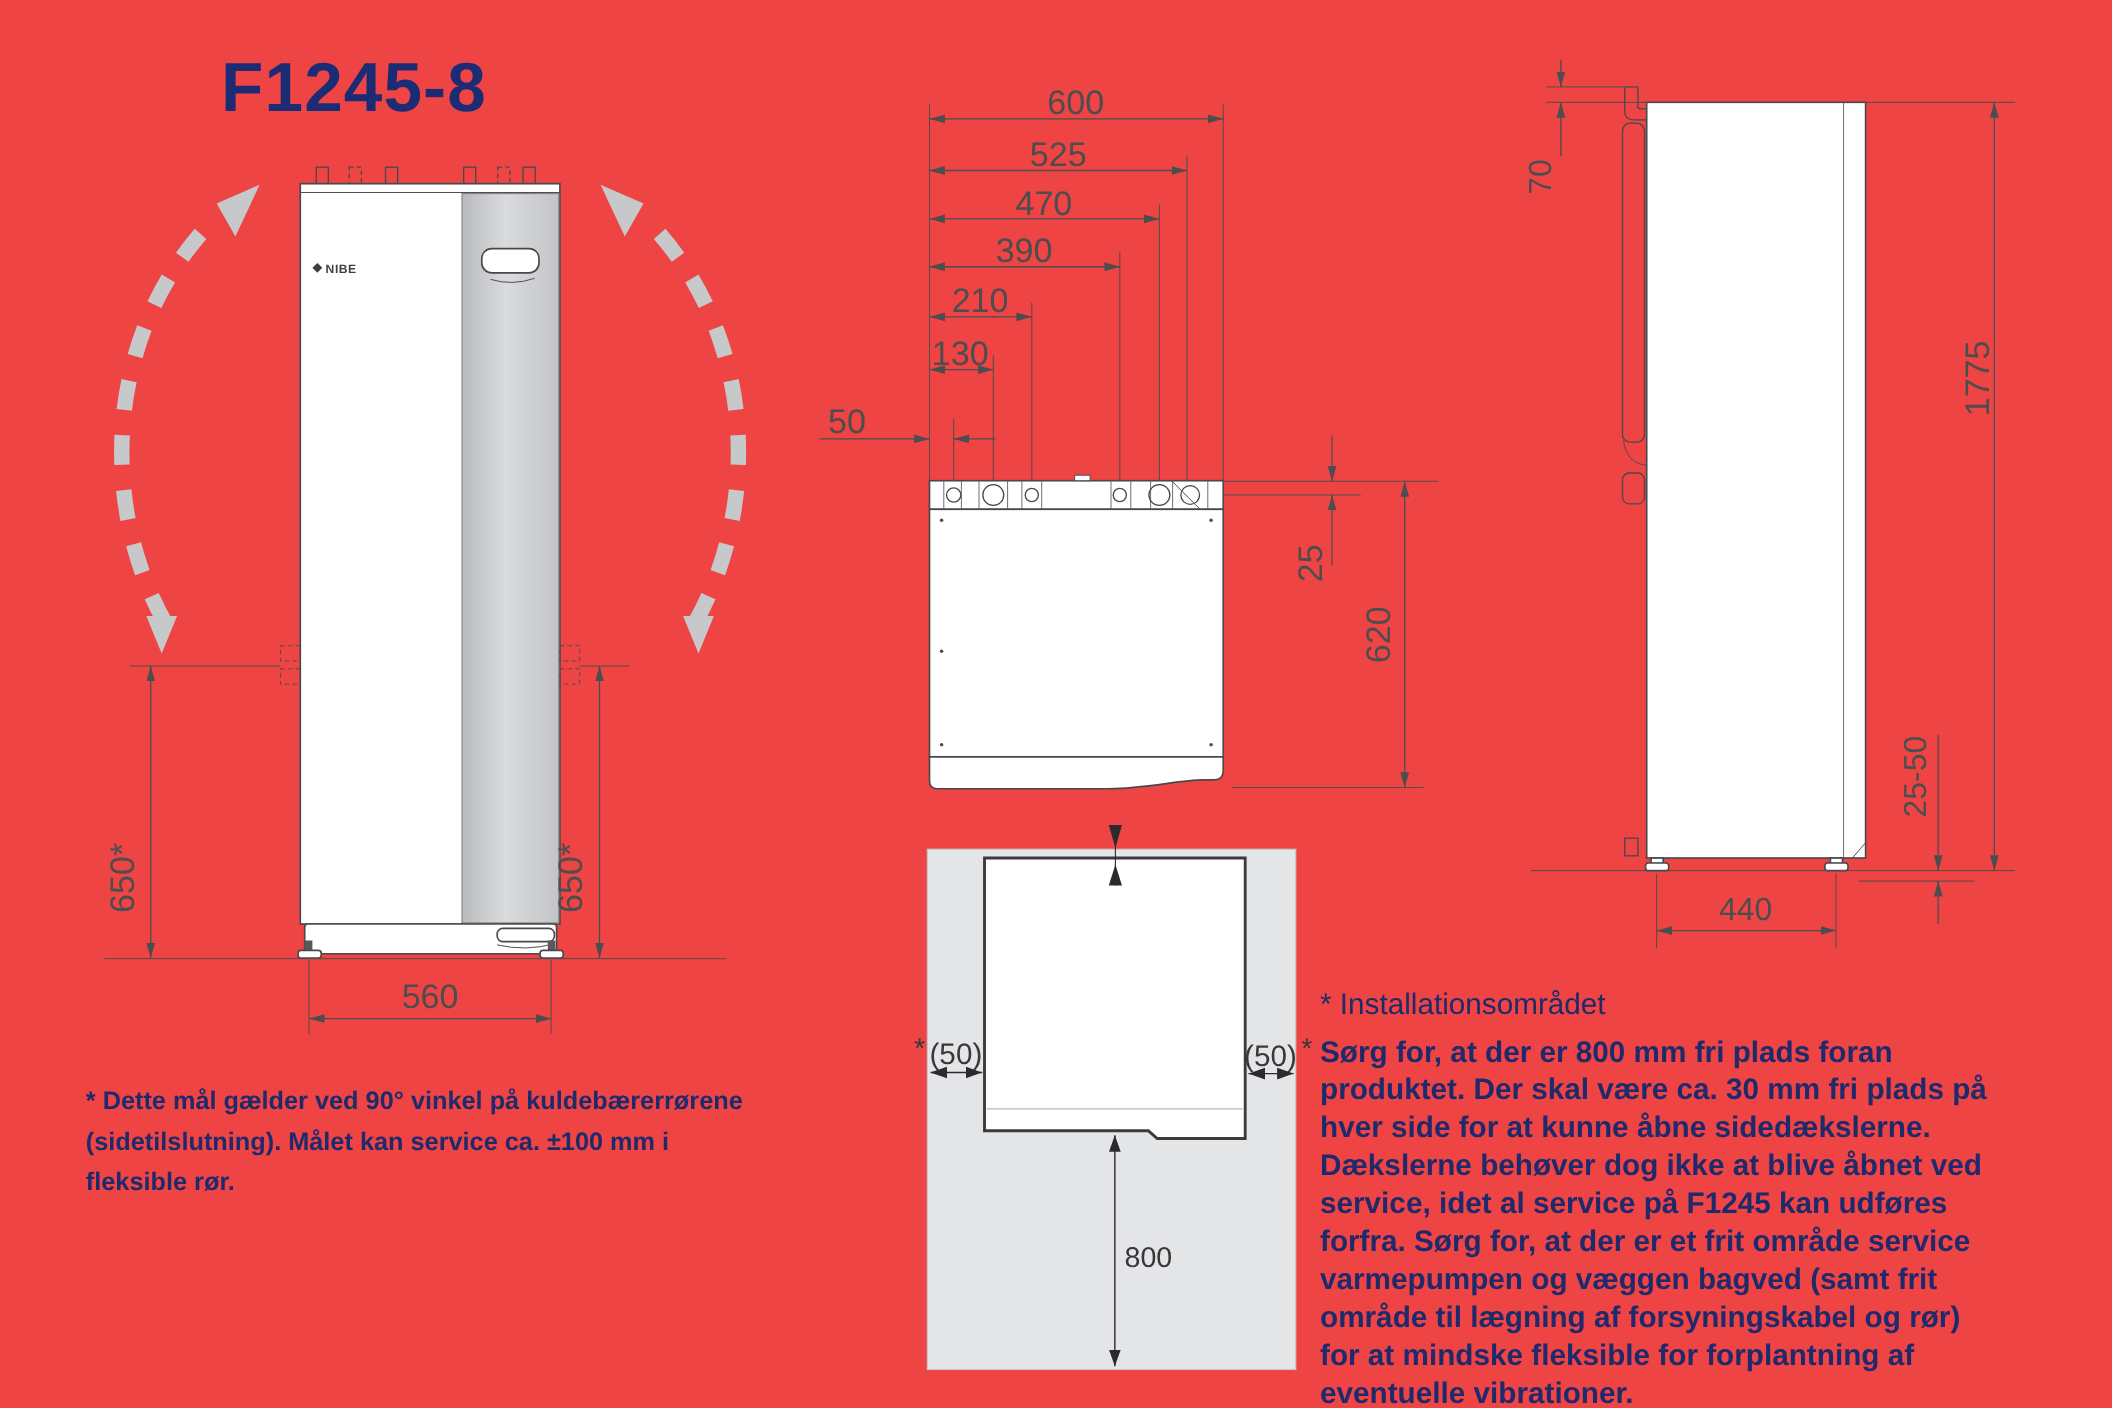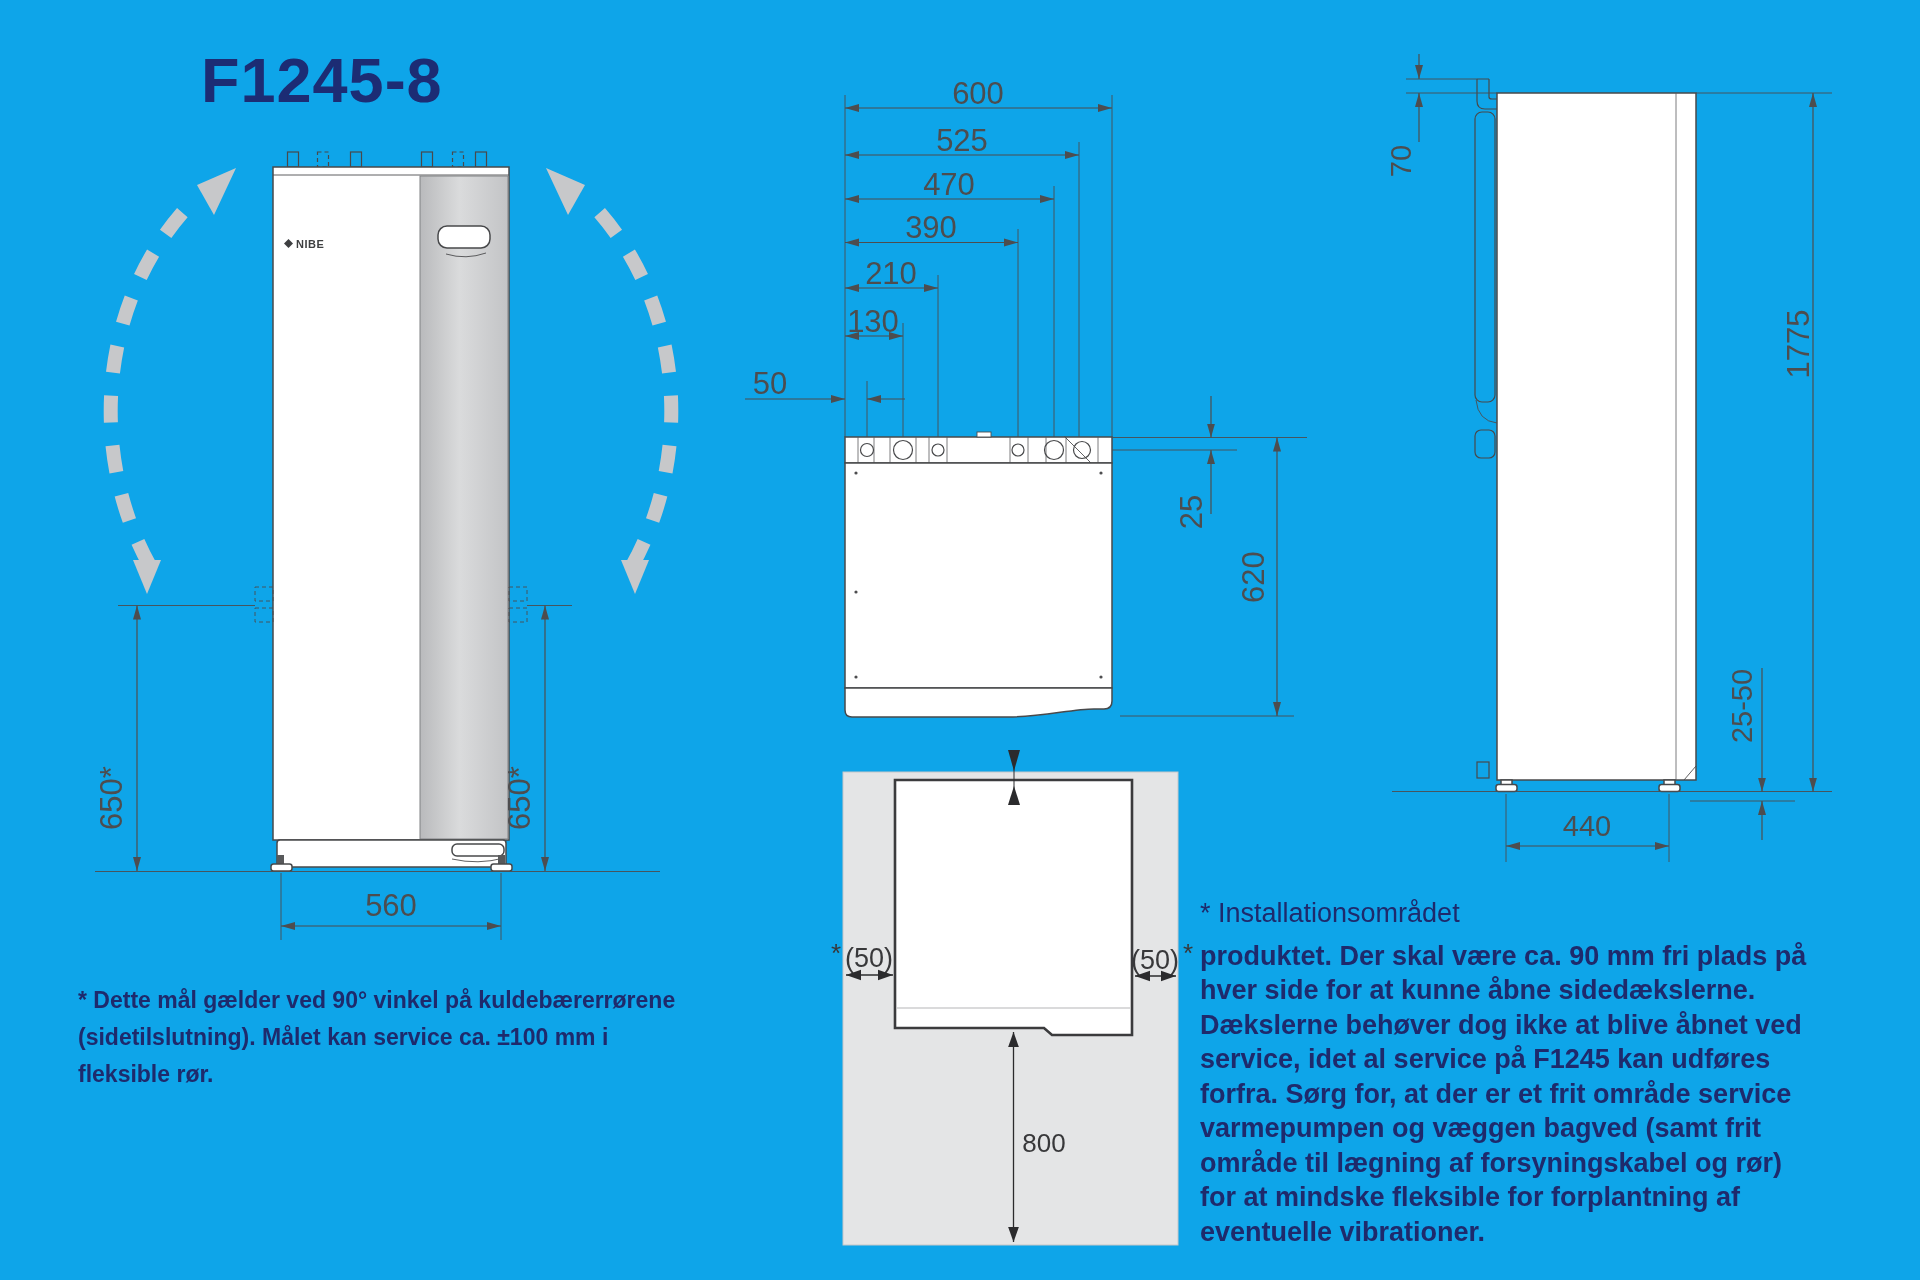--- a/index.html
+++ b/index.html
@@ -1,16 +1,16 @@
 <!DOCTYPE html>
 <html><head>
 <meta charset="utf-8">
 <style>
   html,body{margin:0;padding:0;background:#fff}
-  .canvas{position:relative;width:1920px;height:1280px;background:#0ea5e9;overflow:hidden;font-family:"Liberation Sans",sans-serif}
+  .canvas{position:relative;width:1920px;height:1280px;background:#ef4444;overflow:hidden;font-family:"Liberation Sans",sans-serif}
   svg{position:absolute;left:0;top:0}
   .ln{stroke:#4d4d4f;stroke-width:1.2;fill:none}
   .thin{stroke:#4d4d4f;stroke-width:0.9;fill:none}
   .sep{stroke:#5a5b5d;stroke-width:0.8;fill:none}
   .draw{stroke:#48494b;stroke-width:1.5;fill:#fff}
   .drawn{stroke:#48494b;stroke-width:1.2;fill:none}
   .dash{stroke-dasharray:4 3}
   .arc{stroke:#c7c8ca;stroke-width:14;fill:none;stroke-dasharray:27 23}
   .arch{fill:#c7c8ca}
   .lnD{stroke:#2b2b2d;stroke-width:1.3;fill:none}
@@ -232,21 +232,22 @@
   </svg>
 
   <div class="note" id="left-note">
     <div>* Dette mål gælder ved 90° vinkel på kuldebærerrørene</div>
     <div>(sidetilslutning). Målet kan service ca. ±100 mm i</div>
     <div>fleksible rør.</div>
   </div>
 
   <div class="note" id="right-note">
     <div class="nt">* Installationsområdet</div>
-    <div>produktet. Der skal være ca. 90 mm fri plads på</div>
+    <div>Sørg for, at der er 800 mm fri plads foran</div>
+    <div>produktet. Der skal være ca. 30 mm fri plads på</div>
     <div>hver side for at kunne åbne sidedækslerne.</div>
     <div>Dækslerne behøver dog ikke at blive åbnet ved</div>
     <div>service, idet al service på F1245 kan udføres</div>
     <div>forfra. Sørg for, at der er et frit område service</div>
     <div>varmepumpen og væggen bagved (samt frit</div>
     <div>område til lægning af forsyningskabel og rør)</div>
     <div>for at mindske fleksible for forplantning af</div>
     <div>eventuelle vibrationer.</div>
   </div>
 

